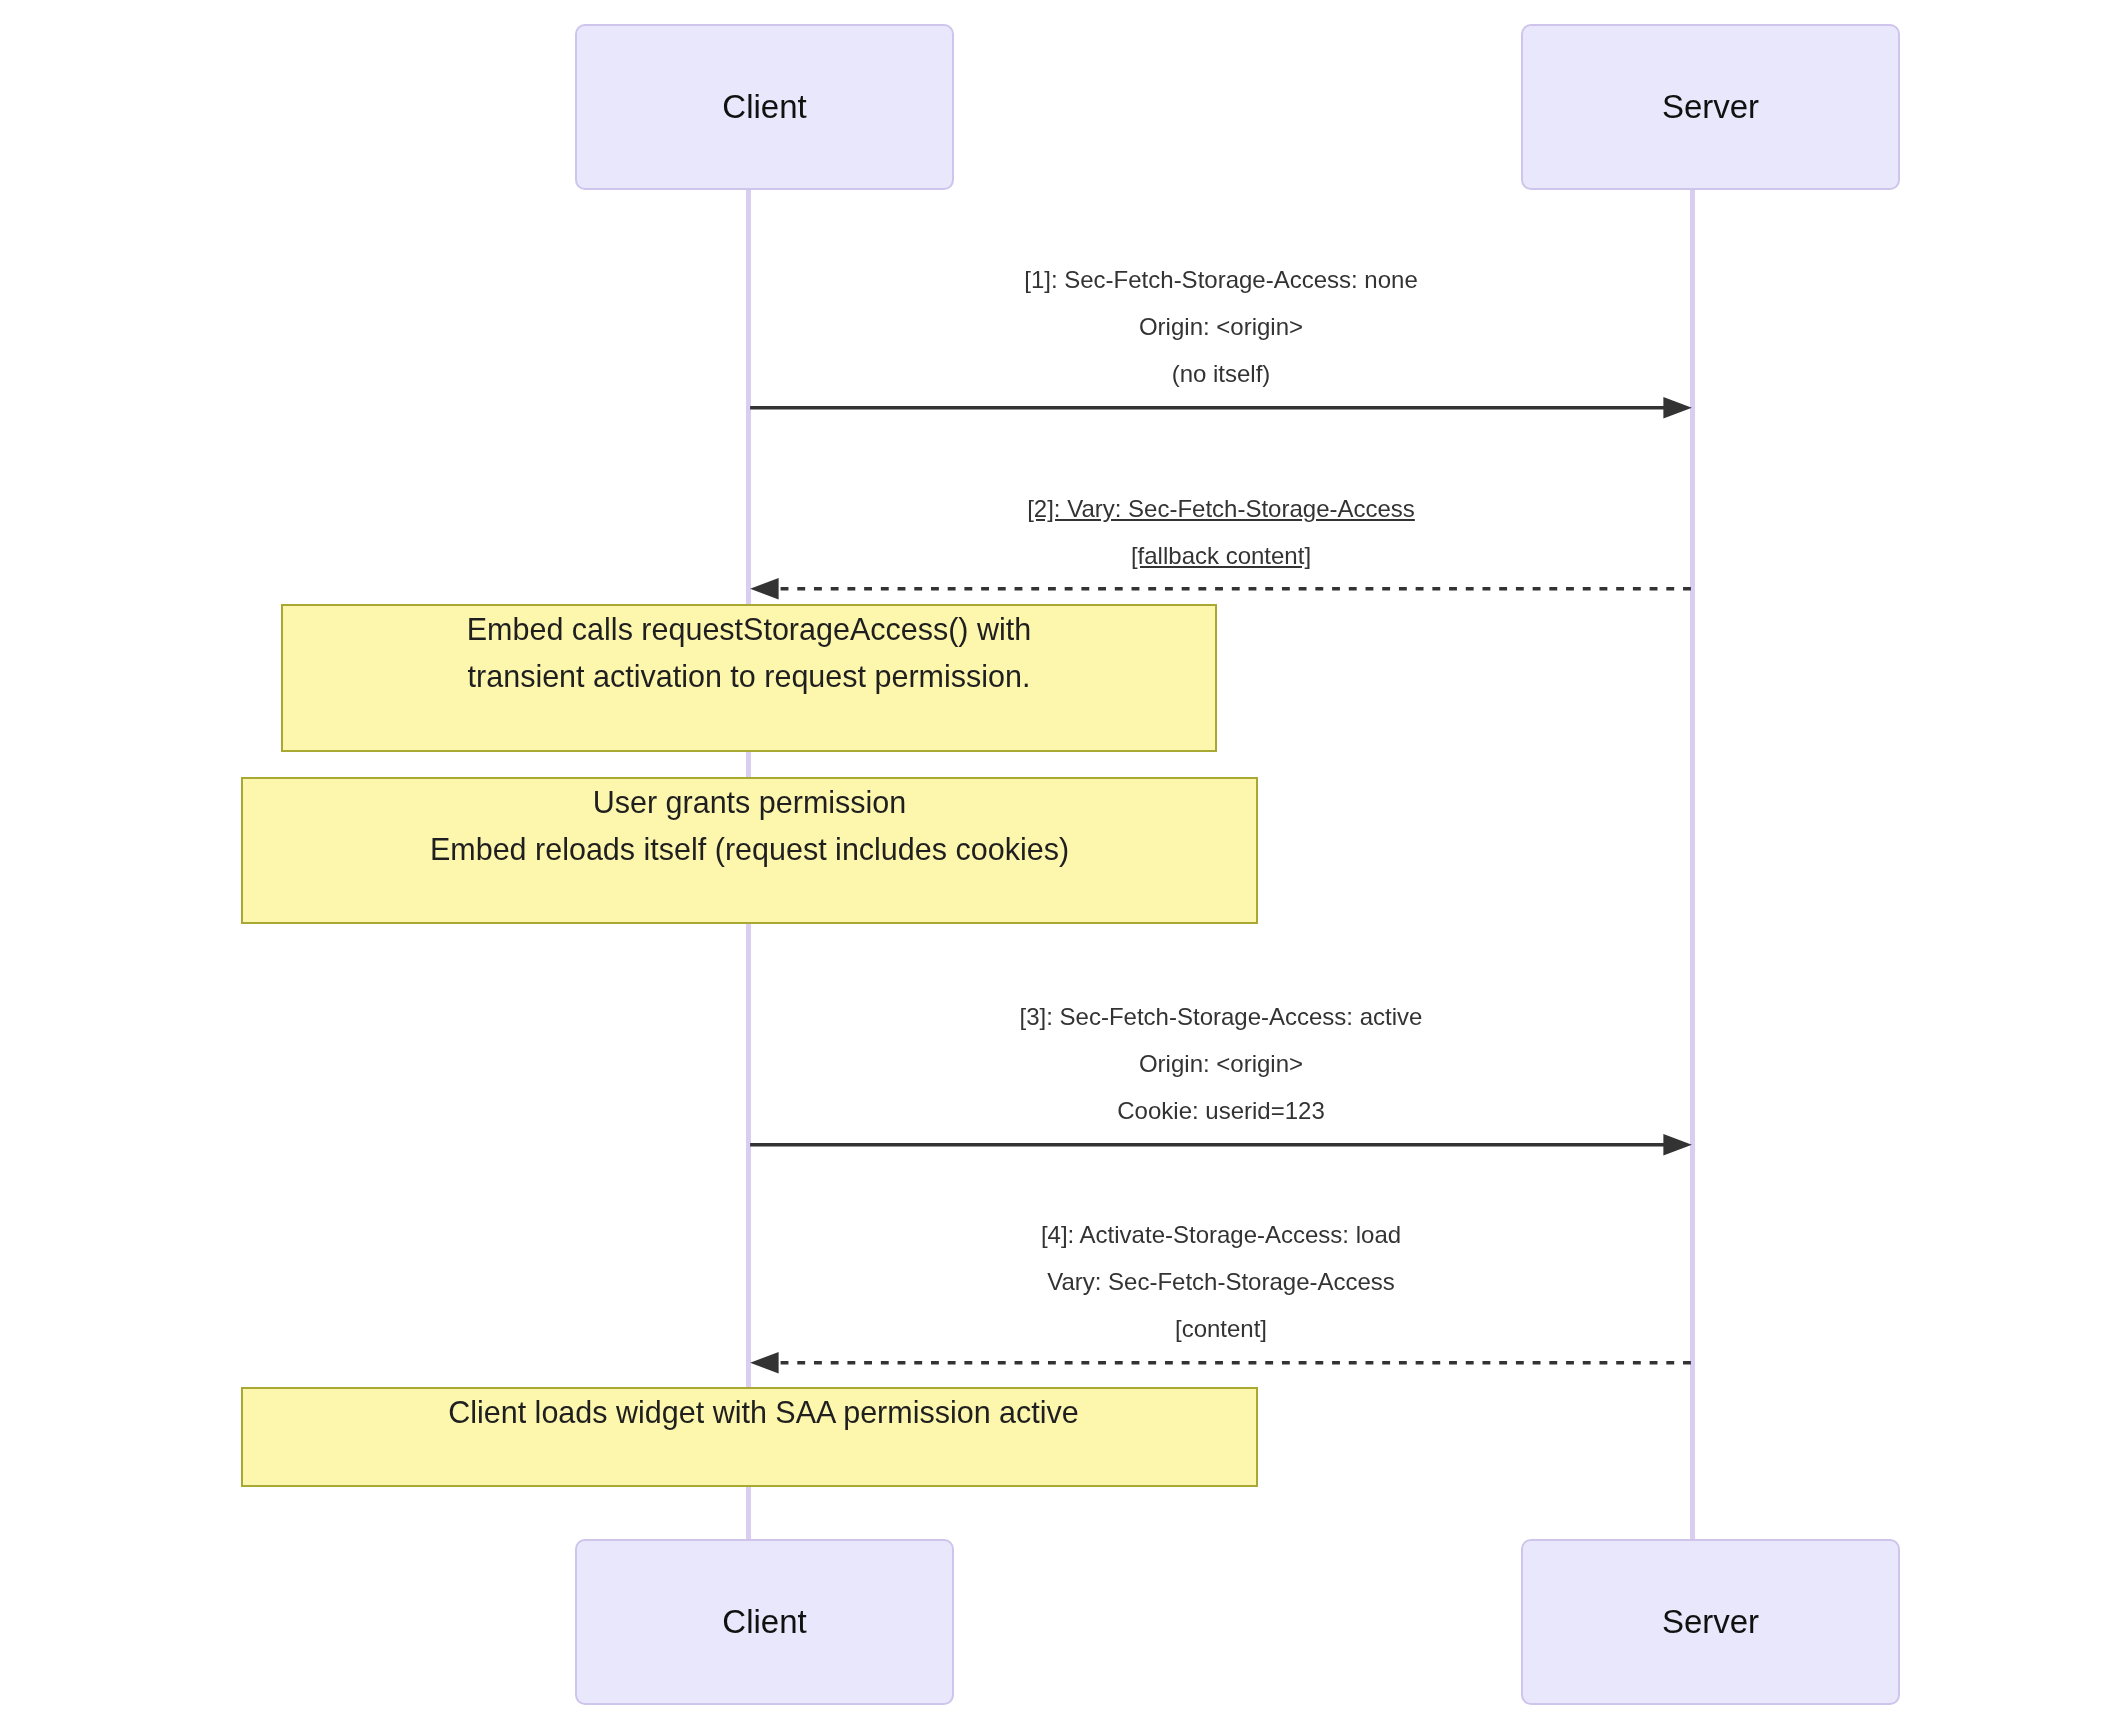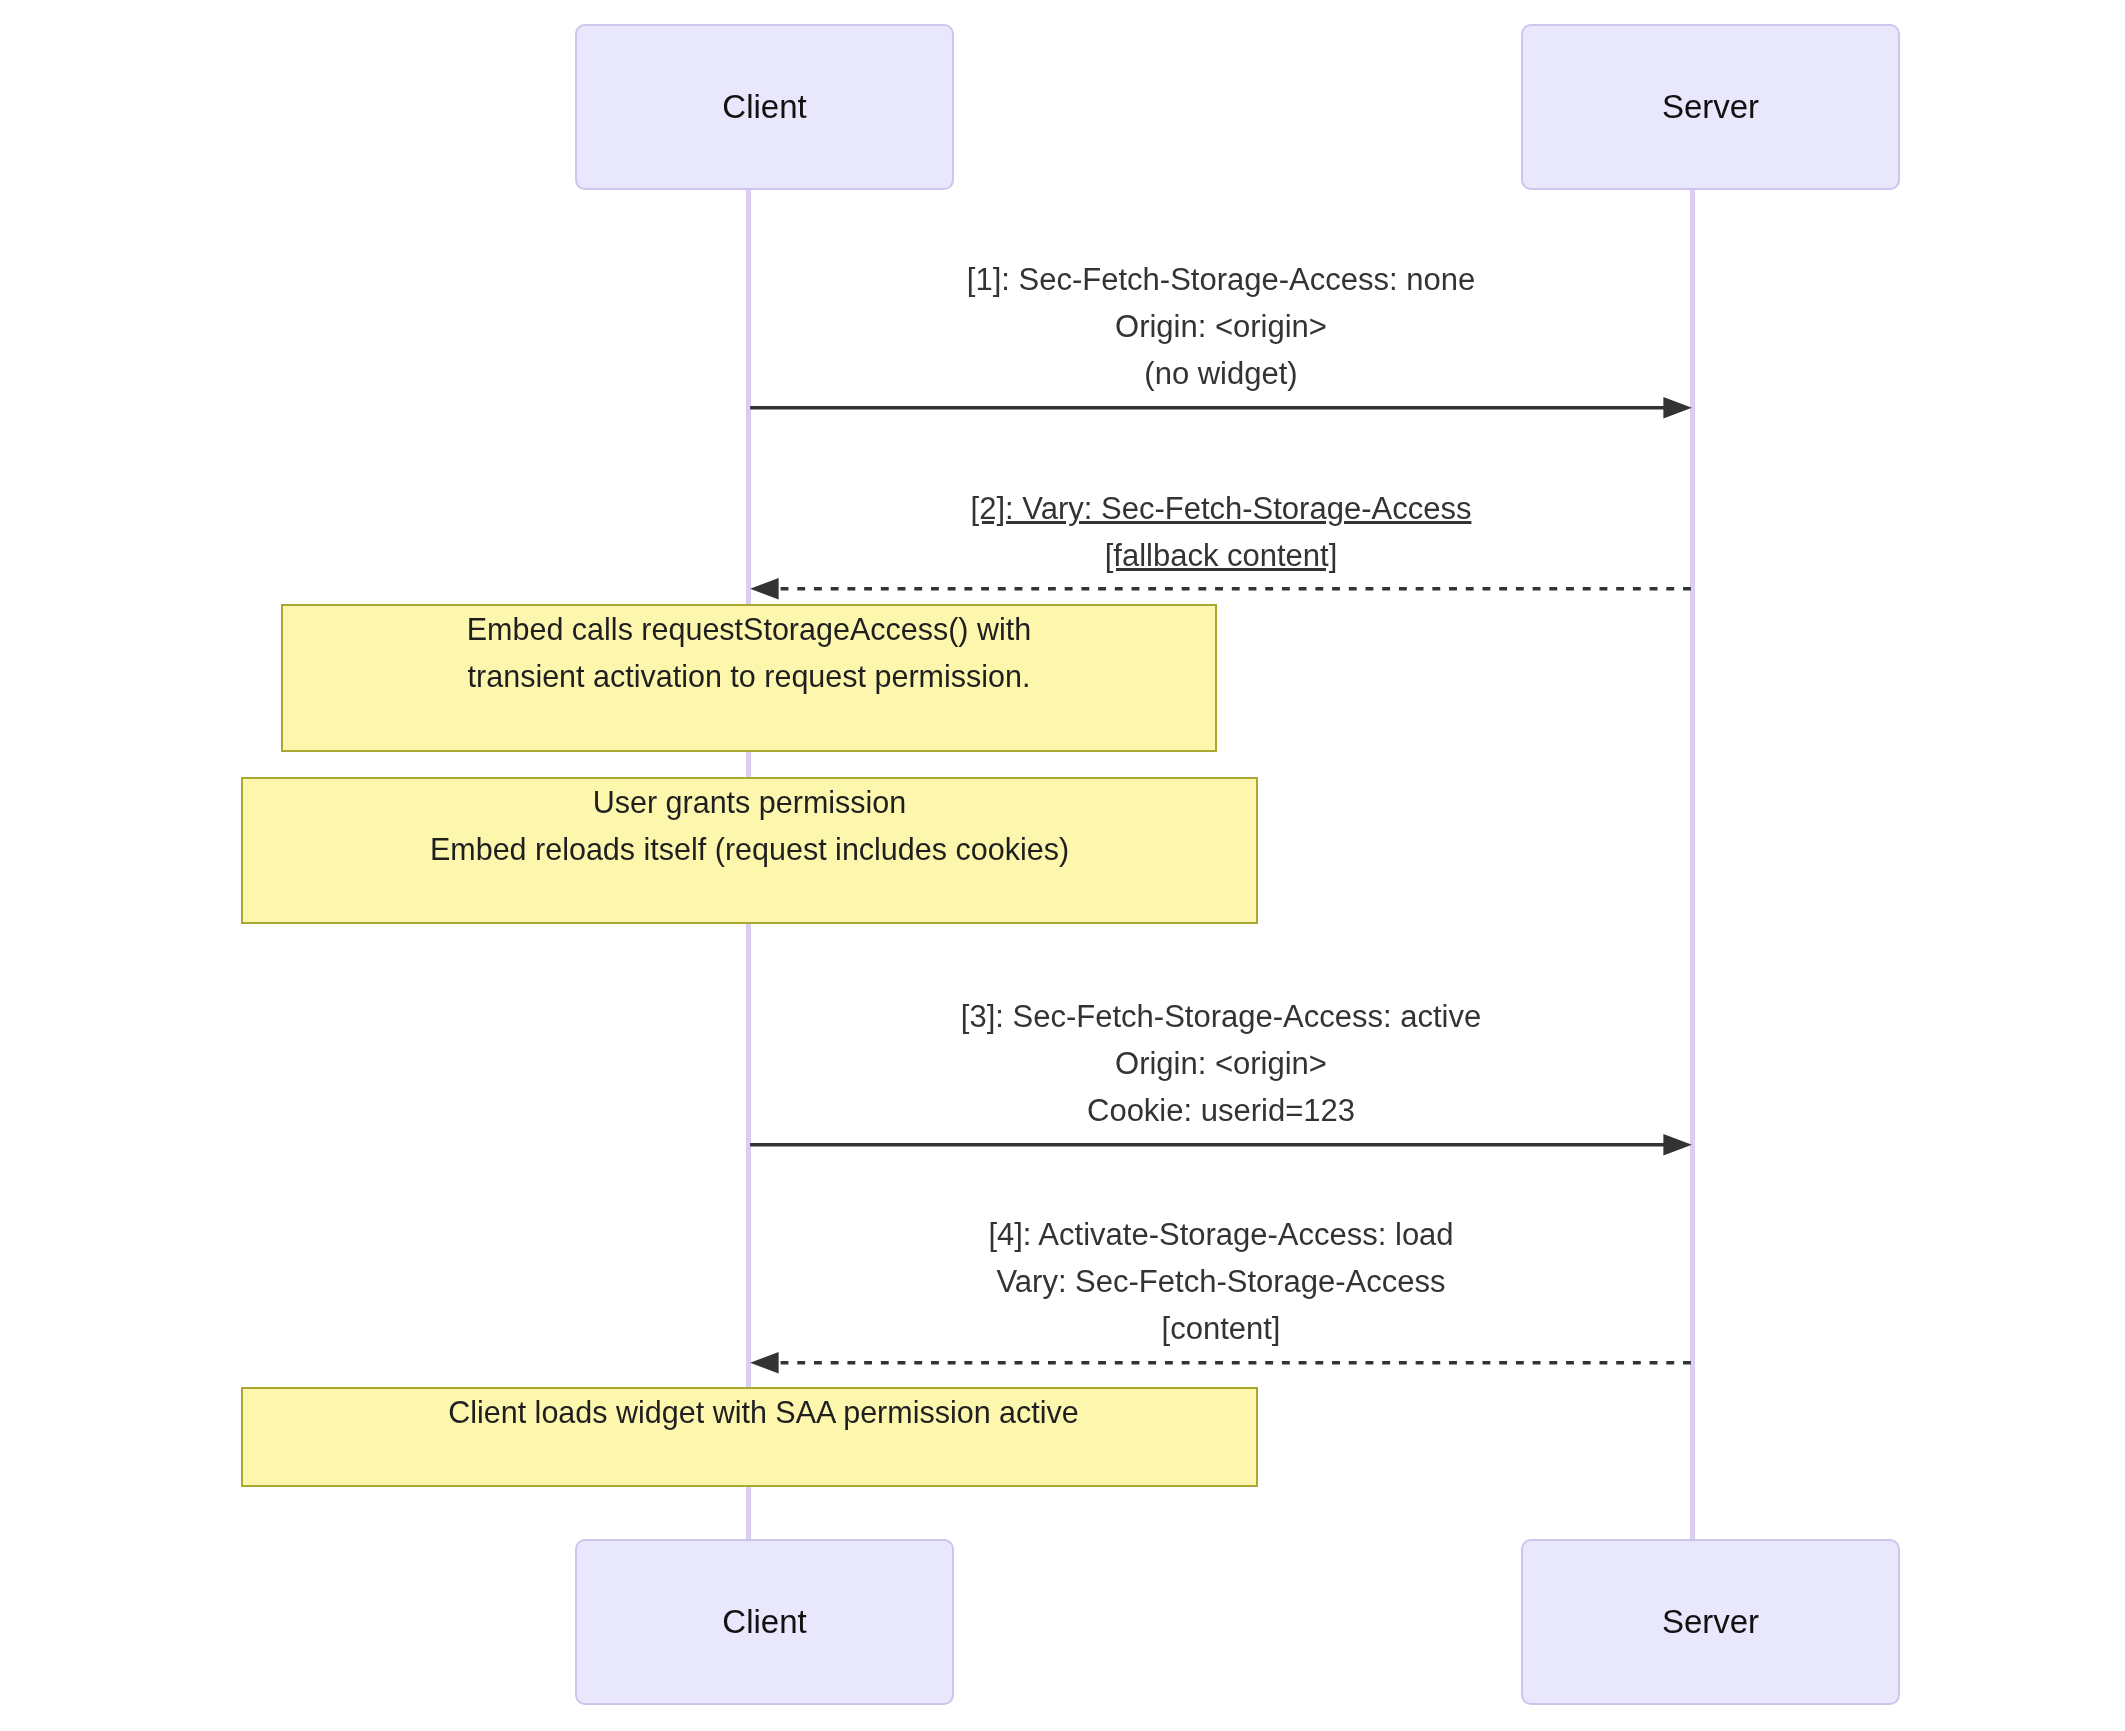--- a/index.html
+++ b/index.html
@@ -18,21 +18,21 @@
     background:var(--actor-fill); border:2px solid var(--actor-border); border-radius:9.9px;
     display:flex; align-items:center; justify-content:center;
     font-size:33px; color:var(--actor-text); z-index:4;margin-left:16px;
   }
   .lifeline {
     position:absolute; width:4.9px; top:187px; height:1353px;
     background:var(--lifeline); z-index:1;
   }
   .msg-label {
     position:absolute; left:748px; width:946px; text-align:center;
-    font-size:31px; line-height:47px; color:var(--message-text); z-index:2;
+    font-size:24px; line-height:47px; color:var(--message-text); z-index:2;
   }
   .msg-label span { display:block; }
   .arrow { position:absolute; left:748px; z-index:2; display:block; }
   .note {
     position:absolute; box-sizing:border-box;
     background:var(--note-fill); border:2px solid var(--note-border);
     display:flex; flex-direction:column; align-items:center; justify-content:flex-start;
     text-align:center; font-size:30.5px; line-height:47px; color:var(--note-text); z-index:3;
   }
   .note span { display:block; }
@@ -59,21 +59,21 @@
 <div class="actor a-server-top">
   <span>Server</span>
 </div>
 
 <div class="lifeline ll-client"></div>
 <div class="lifeline ll-server"></div>
 
 <div class="msg-label m1-label">
   <span>[1]: Sec-Fetch-Storage-Access: none</span>
   <span>Origin: &lt;origin&gt;</span>
-  <span>(no widget)</span>
+  <span>(no itself)</span>
 </div>
 <svg class="arrow m1-arrow" width="946" height="23.6" viewBox="0 0 960 24">
   <line x1="1" y1="12" x2="931" y2="12" style="stroke:var(--arrow);stroke-width:3.5"></line>
   <polygon points="930,1 959,12 930,23" style="fill:var(--arrow)"></polygon>
 </svg>
 
 <div class="msg-label m2-label">
   <span>[2]: Vary: Sec-Fetch-Storage-Access</span>
   <span>[fallback content]</span>
 </div>

